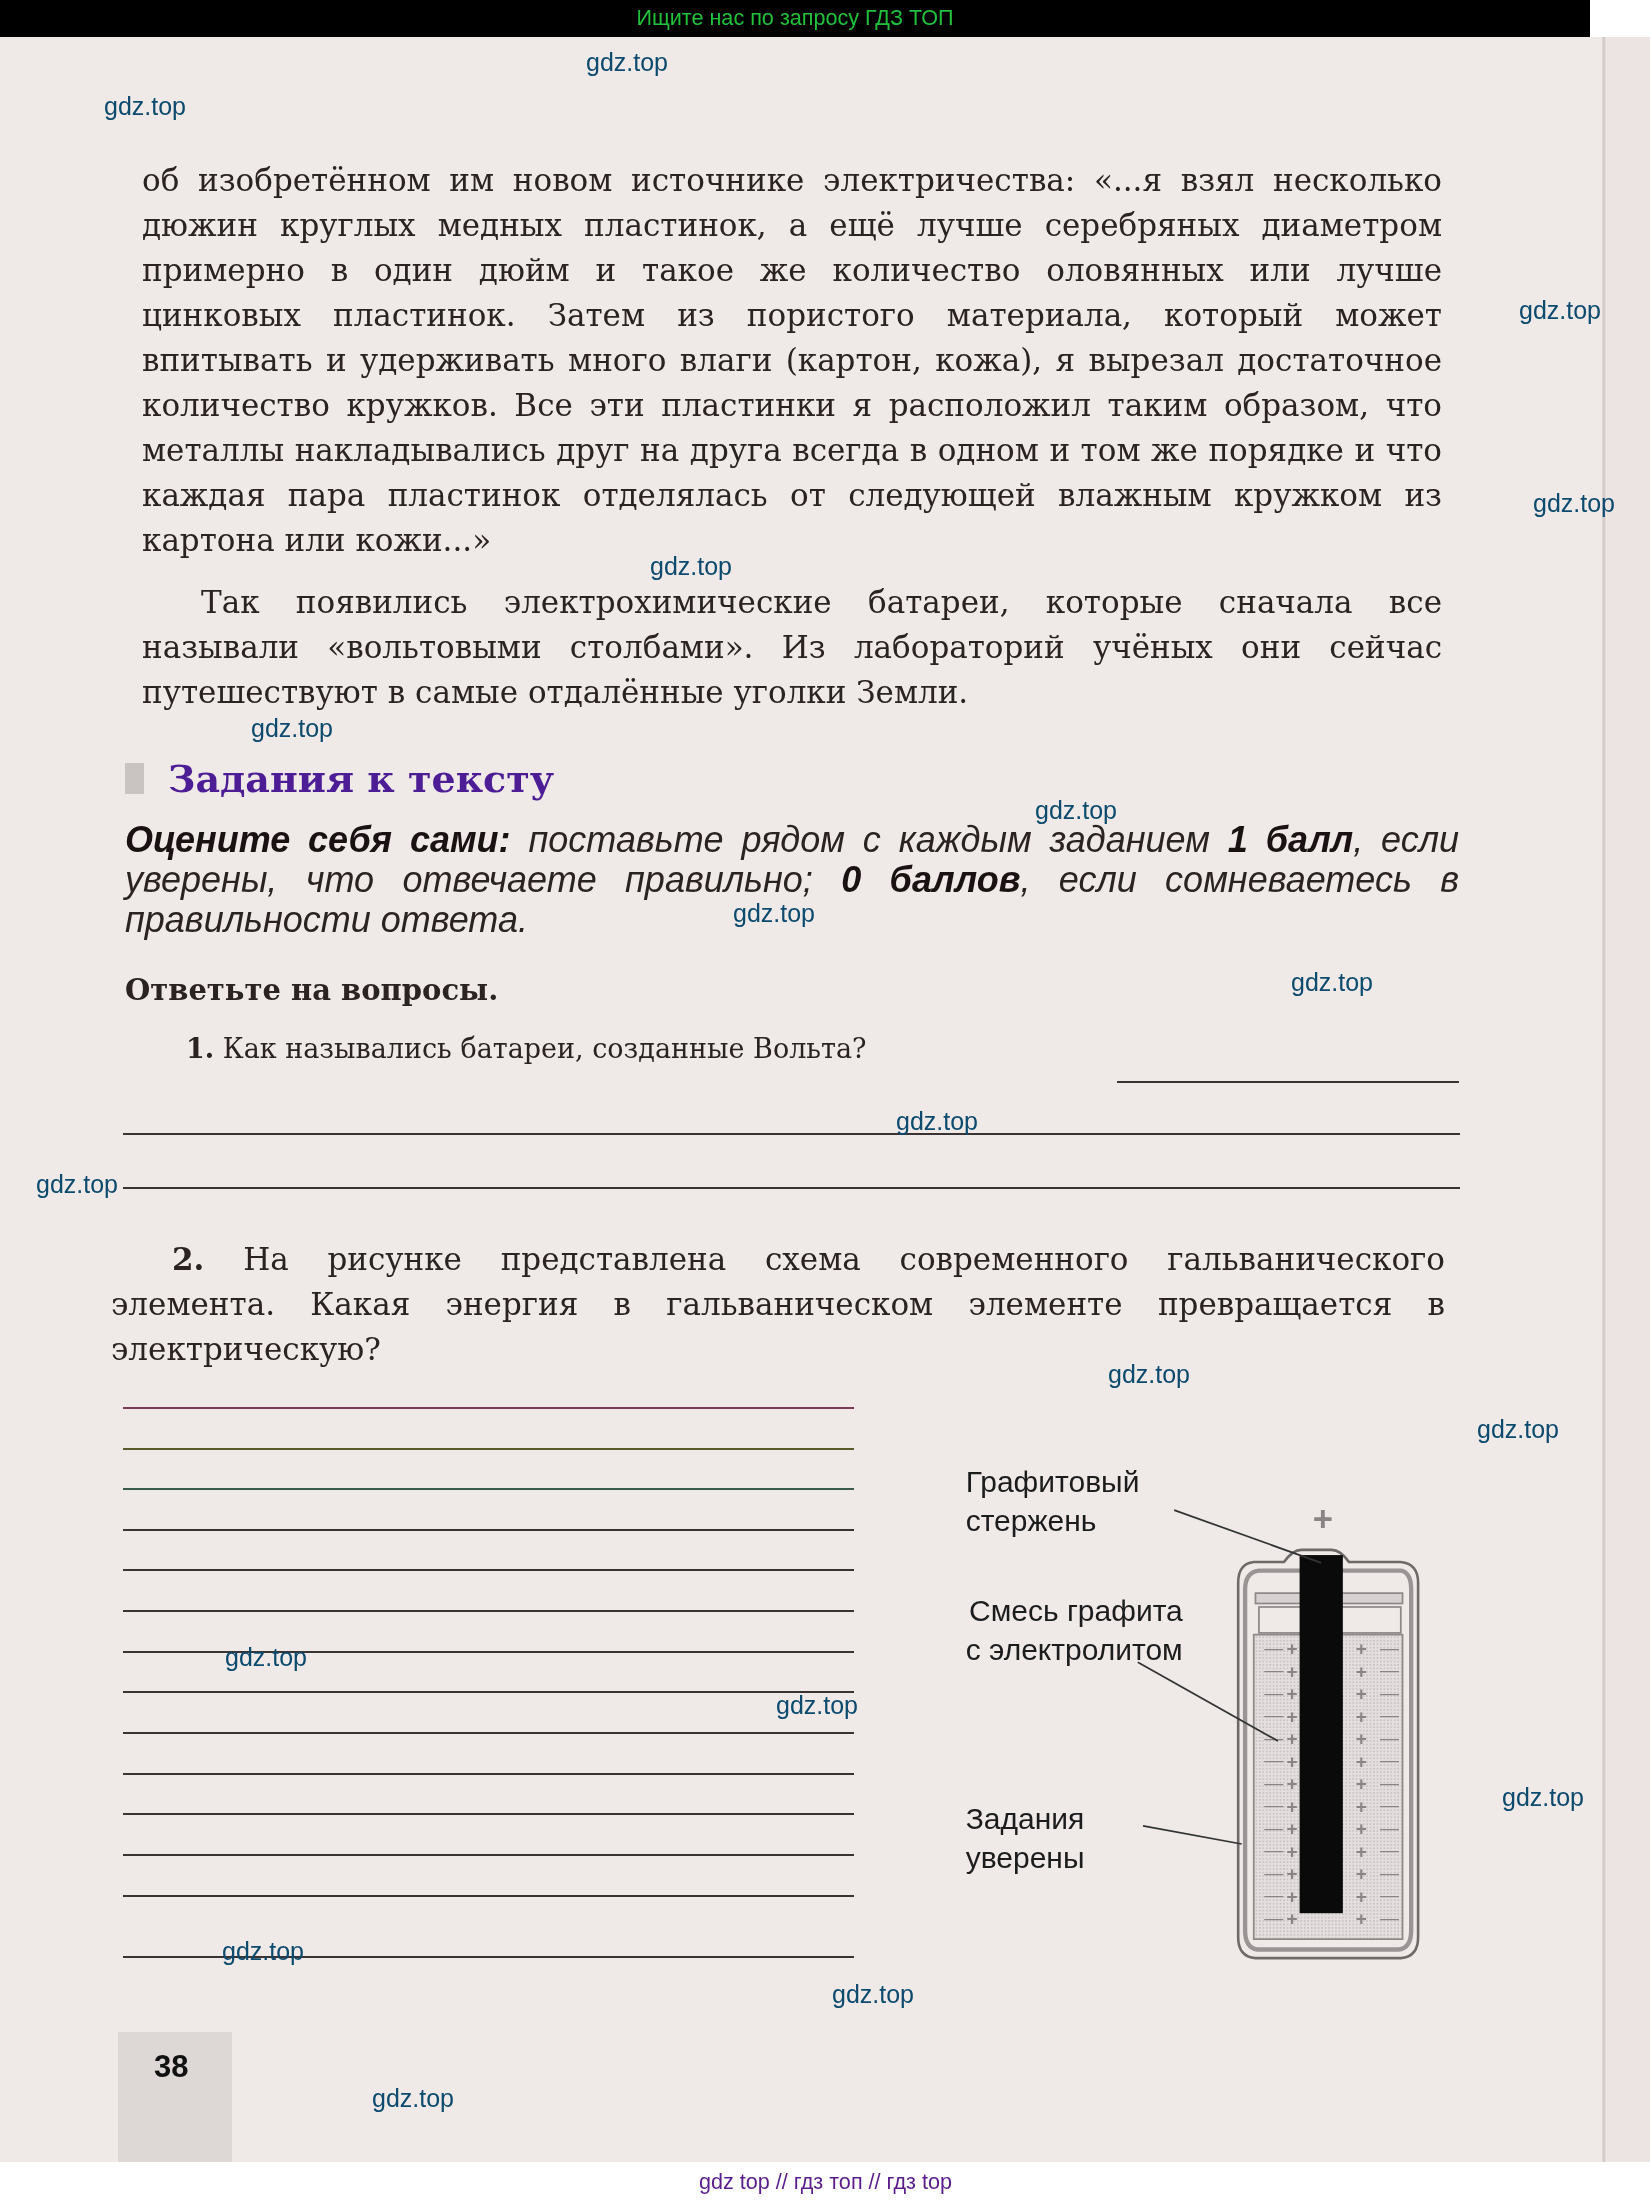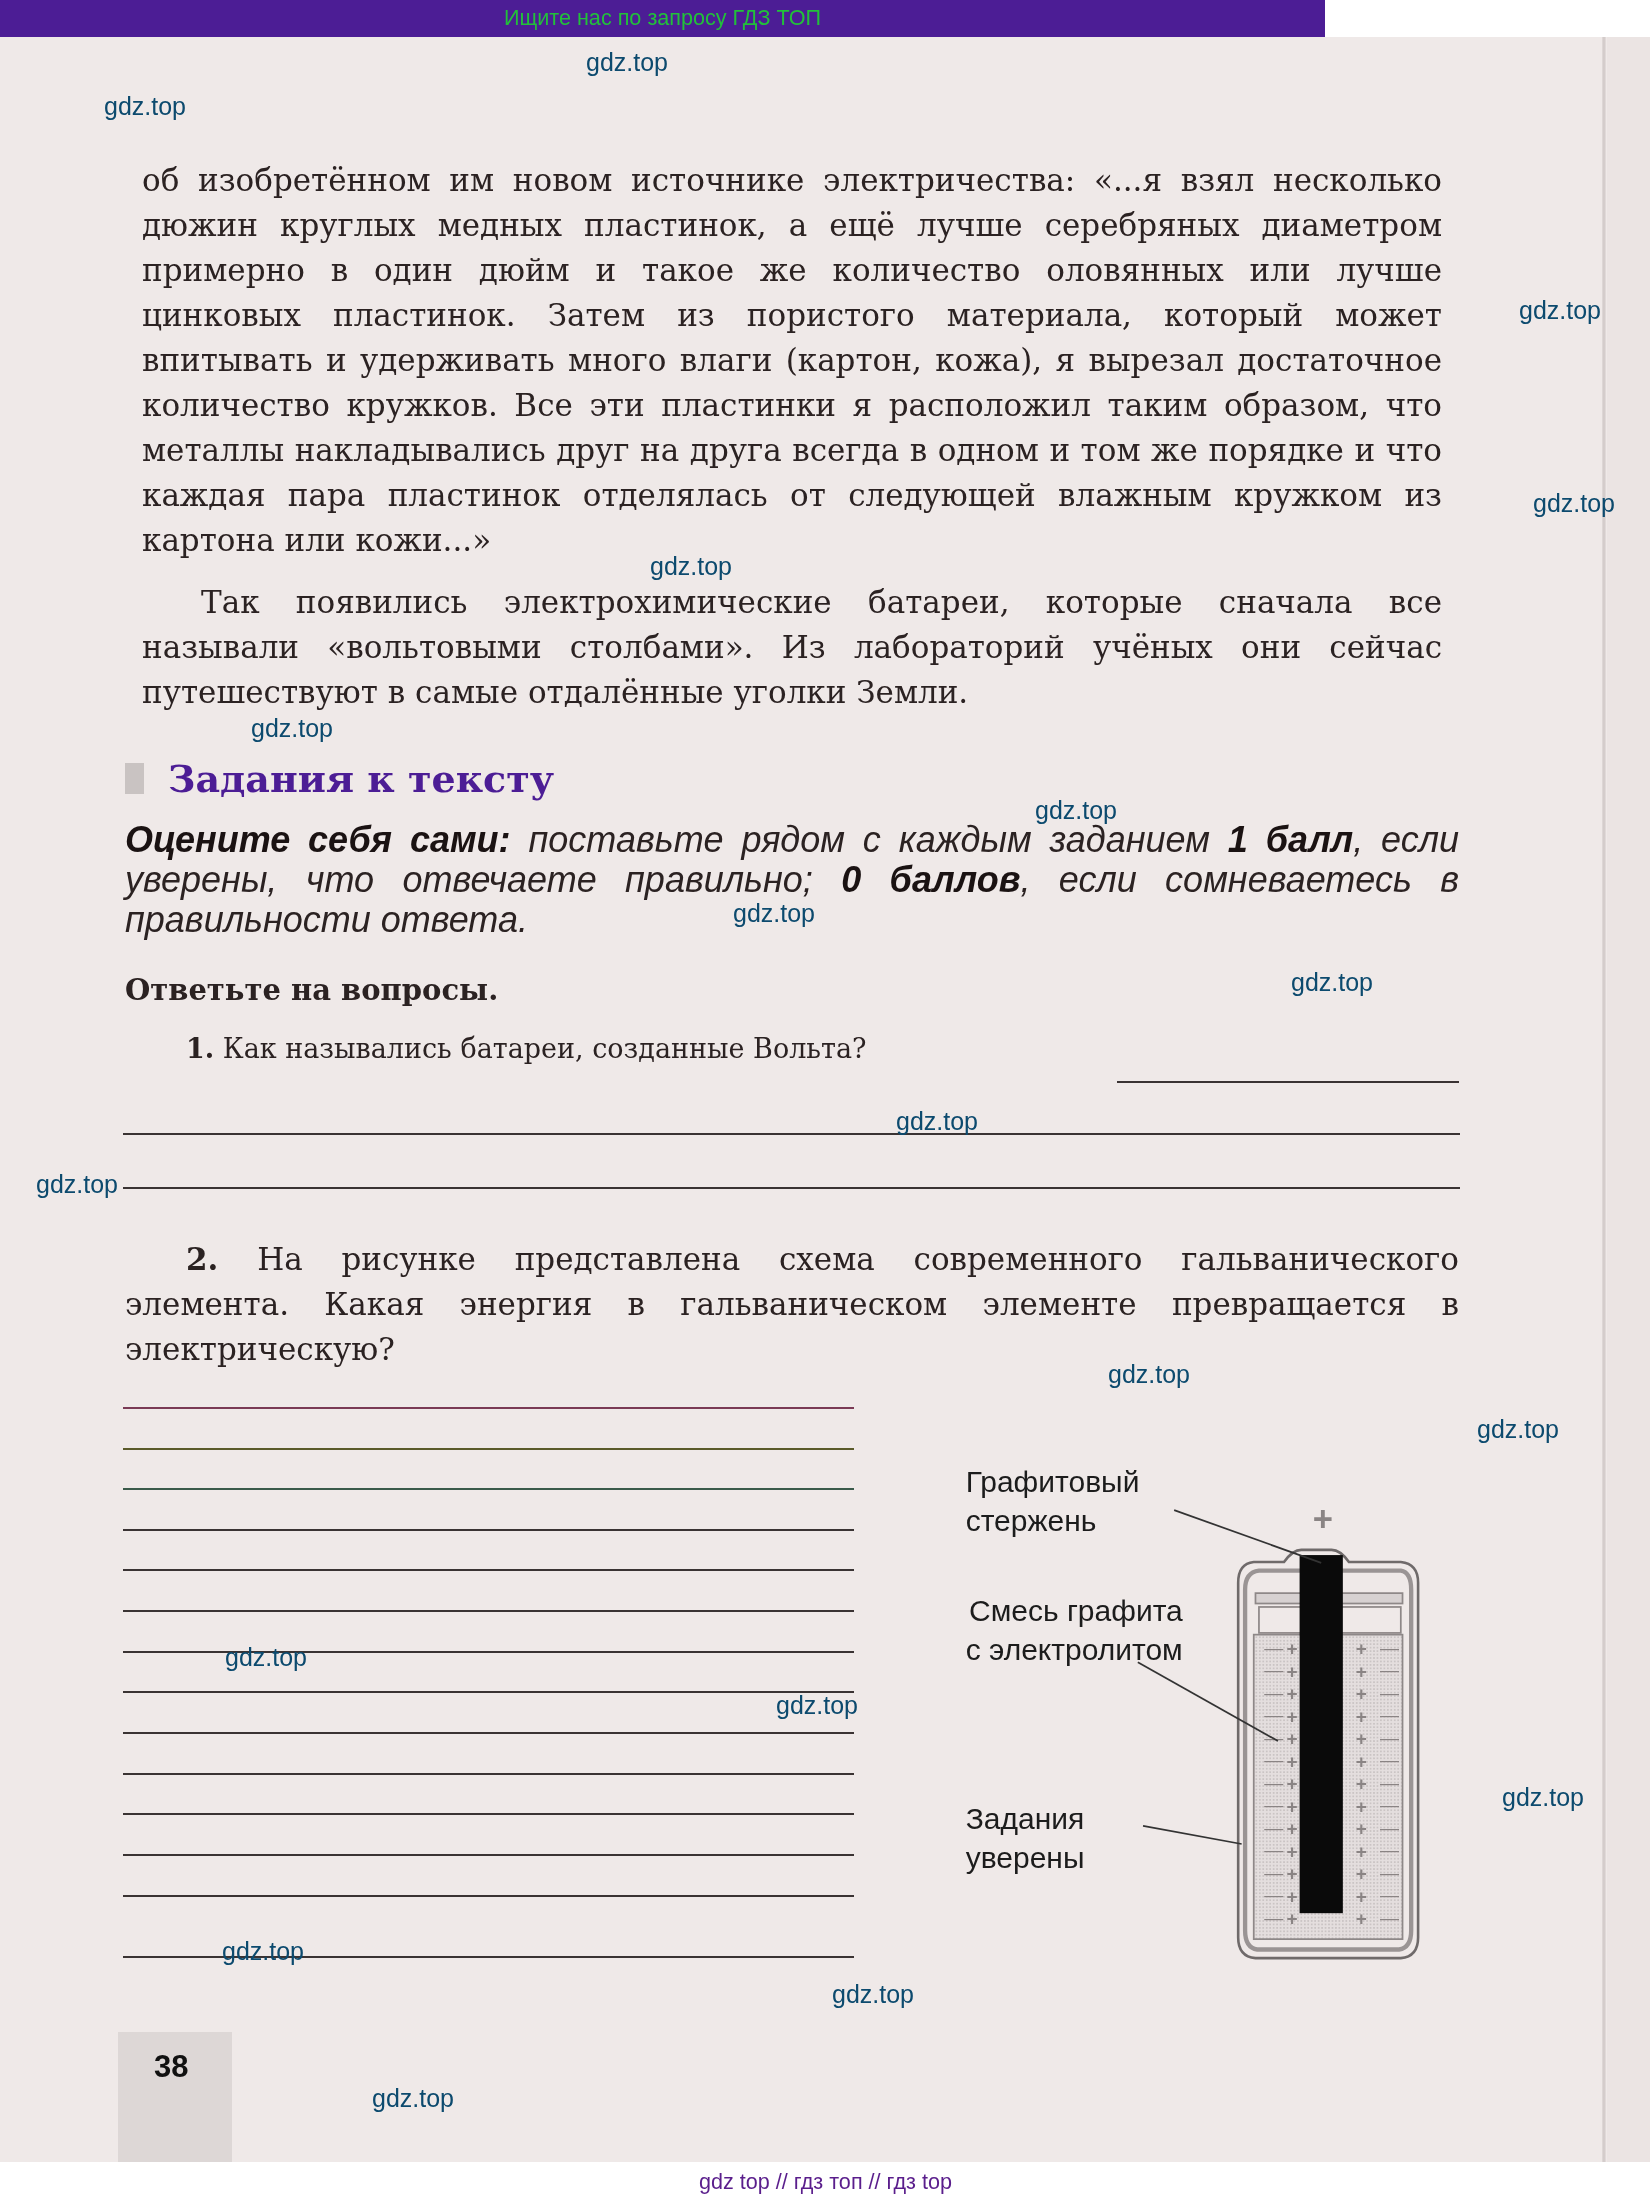--- a/index.html
+++ b/index.html
@@ -1,18 +1,18 @@
 <!DOCTYPE html>
 <html style="font-size:14px"><head>
 <meta charset="utf-8">
 <style>
   html, body { margin:0; padding:0; }
   body { width:1651px; height:2202px; position:relative; background:#ffffff; overflow:hidden;
          font-family:"DejaVu Serif", serif; }
-  .top-banner { position:absolute; left:0; top:0; width:1325px; height:37px; background:#4c1d95;
+  .top-banner { position:absolute; left:0; top:0; width:1590px; height:37px; background:#000000;
                 text-align:center; color:#22c03a; font-family:"Liberation Sans", sans-serif;
                 font-size:21.6px; line-height:35px; }
   .page { position:absolute; left:0; top:37px; width:1651px; height:2125px; background:#efe9e8; }
   .fold { position:absolute; left:1602px; top:37px; width:4.3px; height:2125px;
           background:linear-gradient(to right,#e2dbda,#cfc7c6,#e6dfde); }
   .fold-right { position:absolute; left:1607px; top:37px; width:44px; height:2125px; background:#ebe4e3; }
   .bottom-banner { position:absolute; left:0; top:2162px; width:1651px; height:40px; background:#fff;
                    text-align:center; color:#5a1e8c; font-family:"Liberation Sans", sans-serif;
                    font-size:21.6px; line-height:40px; }
   .wm { position:absolute; font-family:"Liberation Sans", sans-serif; font-size:25px; color:#0c4a6e;
@@ -23,21 +23,21 @@
   .indent { text-indent:59px; }
   .section-head { position:absolute; left:125px; top:752px; height:52px; display:flex; align-items:center; }
   .section-marker { width:19px; height:31px; background:#c9c3c2; margin-right:24px; }
   .section-title { font-family:"DejaVu Serif", serif; font-weight:bold; font-size:38px; color:#4c1d95; }
   .instruction { position:absolute; left:125px; top:820px; width:1334px; font-family:"Liberation Sans", sans-serif;
                  font-style:italic; font-size:36px; color:#2b2222; line-height:40px; text-align:justify; }
   .instruction b { font-style:italic; font-weight:bold; color:#1a1212; }
   .q-heading { position:absolute; left:125px; top:973px; font-family:"DejaVu Serif", serif; font-weight:bold;
                font-size:29px; color:#2b2222; }
   .q1 { position:absolute; left:186px; top:1033px; font-family:"DejaVu Serif", serif; font-size:27px; color:#2b2222; }
-  .q2 { position:absolute; left:125px; top:1237px; width:1334px; font-family:"DejaVu Serif", serif;
+  .q2 { position:absolute; left:111px; top:1237px; width:1334px; font-family:"DejaVu Serif", serif;
         font-size:31px; color:#2b2222; line-height:45px; text-align:justify; text-indent:61px; }
   .ans-line { position:absolute; height:1.7px; background:#3a3333; }
   .figure { position:absolute; left:951px; top:1453px; width:519px; height:519px; }
   .fig-label { position:absolute; font-family:"Liberation Sans", sans-serif; font-size:30px; color:#1c1c1c; line-height:39px; }
   .page-num-bar { position:absolute; left:118px; top:2032px; width:114px; height:130px; background:#ddd7d6; }
   .page-num { position:absolute; left:154px; top:2049px; font-family:"Liberation Sans", sans-serif; font-weight:bold;
               font-size:31px; color:#111; }
 </style>
 </head>
 <body>

